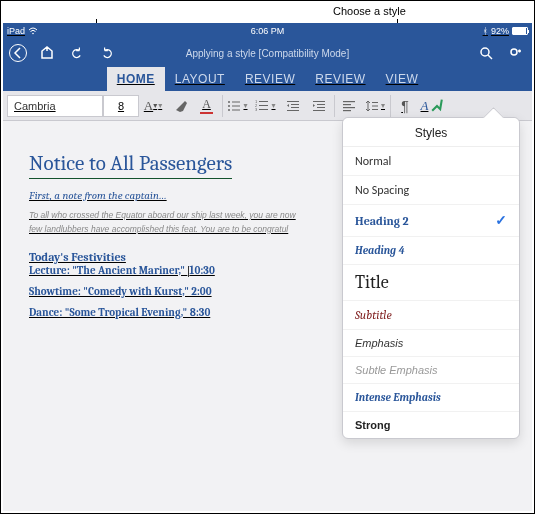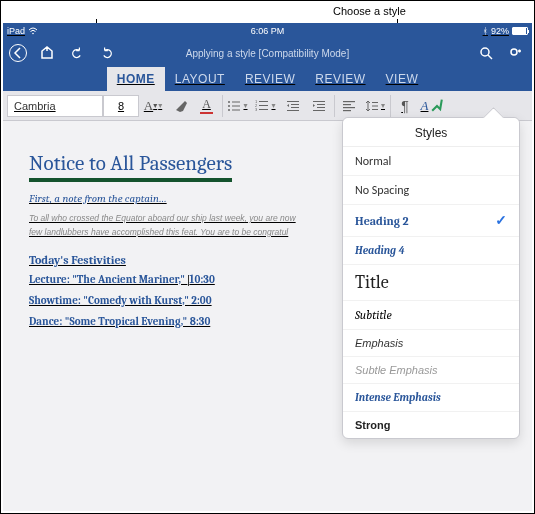--- a/index.html
+++ b/index.html
@@ -36,38 +36,38 @@
   .toolbar { background:#e6e6ea; height:30px; display:flex; align-items:center; gap:0; padding: 0 4px; border-bottom:1px solid #c9c9cf; }
   .font-name { background:#fff; border:1px solid #c9c9cf; height:22px; width:96px; display:flex; align-items:center; padding:0 6px; font-size:11px; color:#333; }
   .font-size { background:#fff; border:1px solid #c9c9cf; height:22px; width:36px; display:flex; align-items:center; justify-content:center; font-size:11px; }
   .tbtn { width:28px; height:22px; display:flex; align-items:center; justify-content:center; color:#555; position:relative; }
   .tbtn.sep { border-right:1px solid #c9c9cf; padding-right:4px; }
   .tbtn svg { width:16px; height:16px; fill:#666; }
   .caret { font-size:8px; color:#888; margin-left:1px; }
   .red-underline { border-bottom: 2px solid #cc3333; }
 
   .doc-area { flex:1; background:#f2f2f4; position:relative; padding: 30px 0 0 26px; }
-  .page-title { font-family: Cambria, Georgia, serif; color:#2a569a; font-size:21px; padding-bottom:3px; border-bottom:4px solid #14532d; display:inline-block; margin-bottom:10px; }
+  .page-title { font-family: Cambria, Georgia, serif; color:#2a569a; font-size:21px; padding-bottom:3px; border-bottom:1px solid #14532d; display:inline-block; margin-bottom:10px; }
   .sub-note { font-family: Cambria, Georgia, serif; font-style:italic; color:#2a569a; font-size:11px; margin-bottom:8px; }
   .body-text { font-style:italic; color:#888; font-size:8.5px; line-height:1.4; margin-bottom:2px; }
-  .sect-title { font-family: Cambria, Georgia, serif; font-weight:bold; color:#2a569a; font-size:12px; margin-top:14px; margin-bottom:6px; }
+  .sect-title { font-family: Cambria, Georgia, serif; font-weight:bold; color:#2a569a; font-size:12px; margin-top:14px; }
   .evt { font-family: Cambria, Georgia, serif; font-weight:bold; color:#2a569a; font-size:11px; margin-bottom:8px; }
   .cursor { border-left:1px solid #333; display:inline-block; height:11px; vertical-align:middle; margin-left:1px; }
 
   .styles-popover { position:absolute; top:116px; right:14px; width:178px; background:#fff; border:1px solid #c9c9cf; border-radius:6px; box-shadow: 0 4px 12px rgba(0,0,0,.12); overflow: visible; z-index:5; }
   .styles-popover::before { content:''; position:absolute; top:-8px; right:18px; width:14px; height:14px; background:#fff; border-left:1px solid #c9c9cf; border-top:1px solid #c9c9cf; transform:rotate(45deg); border-radius:2px 0 0 0; }
   .pop-title { text-align:center; font-size:12px; padding:8px 0 6px; border-bottom:1px solid #eee; font-weight:500; color:#222; position:relative; background:#fff; z-index:1; border-radius:6px 6px 0 0;}
   .style-item { display:flex; align-items:center; justify-content:space-between; padding:7px 12px; font-size:12px; border-bottom:1px solid #f1f1f1; color:#333; }
   .style-item.normal { font-family: Calibri, sans-serif; }
   .style-item.nospacing { font-family: Calibri, sans-serif; }
   .style-item.h1 { font-family: Cambria, Georgia, serif; color:#2a569a; font-weight:bold; font-size:13px; }
   .style-item.h2 { font-family: Cambria, Georgia, serif; color:#2a569a; font-weight:bold; font-size:12px; }
   .style-item.h4 { font-family: Cambria, Georgia, serif; color:#2a569a; font-style:italic; font-weight:bold; font-size:11px;text-align:right; }
   .style-item.title { font-family: Cambria, Georgia, serif; font-size:18px; color:#222; }
-  .style-item.subtitle { font-family: Cambria, Georgia, serif; font-style:italic; color:#000000; font-size:12px; }
+  .style-item.subtitle { font-family: Cambria, Georgia, serif; font-style:italic; color:#7f1d1d; font-size:12px; }
   .style-item.subtle-emph { font-style:italic; color:#999; font-size:11px; }
   .style-item.emph { font-style:italic; color:#333; font-size:11px; }
   .style-item.intense-emph { font-family: Cambria, Georgia, serif; font-style:italic; color:#2a569a; font-weight:bold; font-size:11px; }
   .style-item.strong { font-weight:bold; font-size:11px; color:#222; border-bottom:none; }
   .check { color:#2a72e0; font-size:14px; }
 </style>
 </head>
 <body>
 
 <div class="diagram-label lbl-tap">Tap or select text</div>

